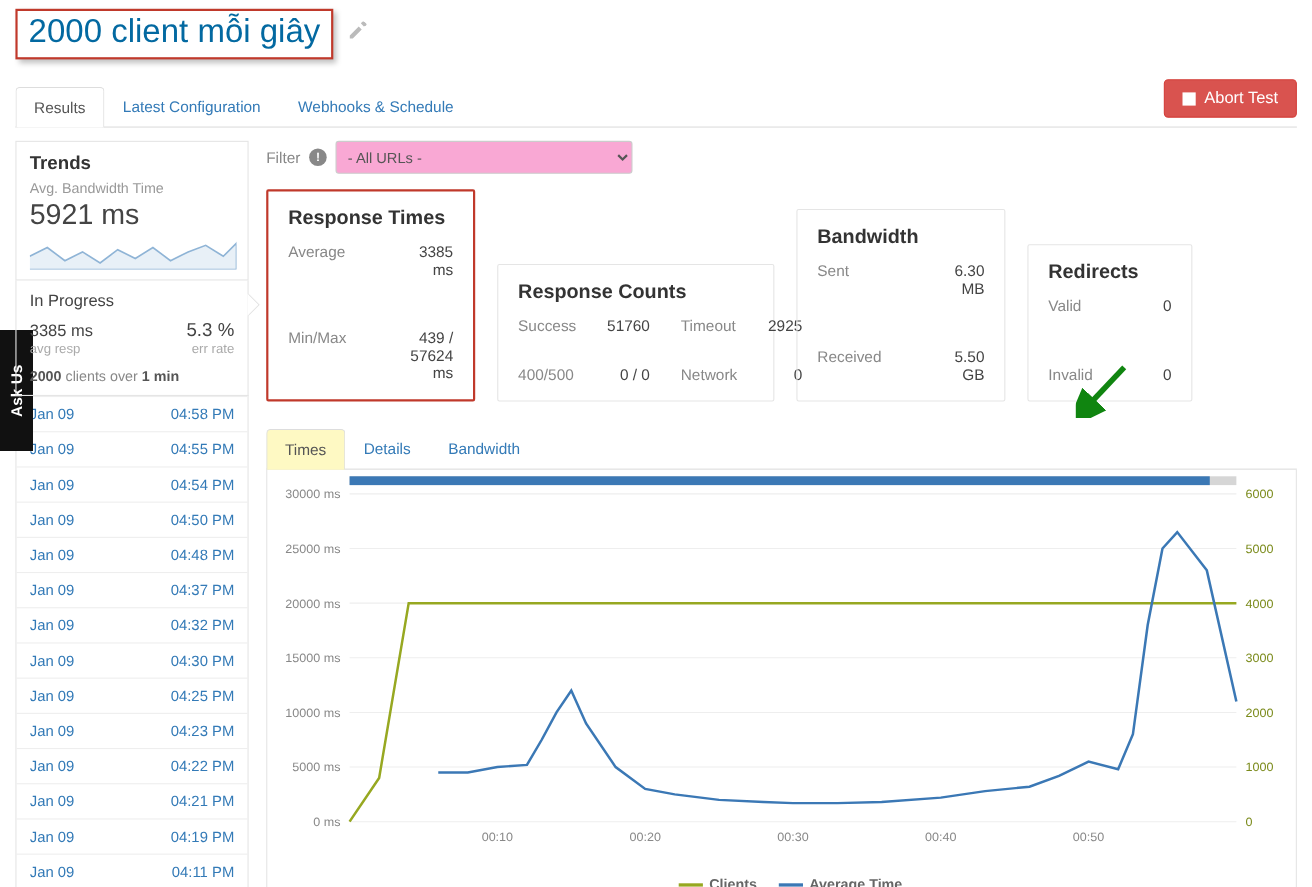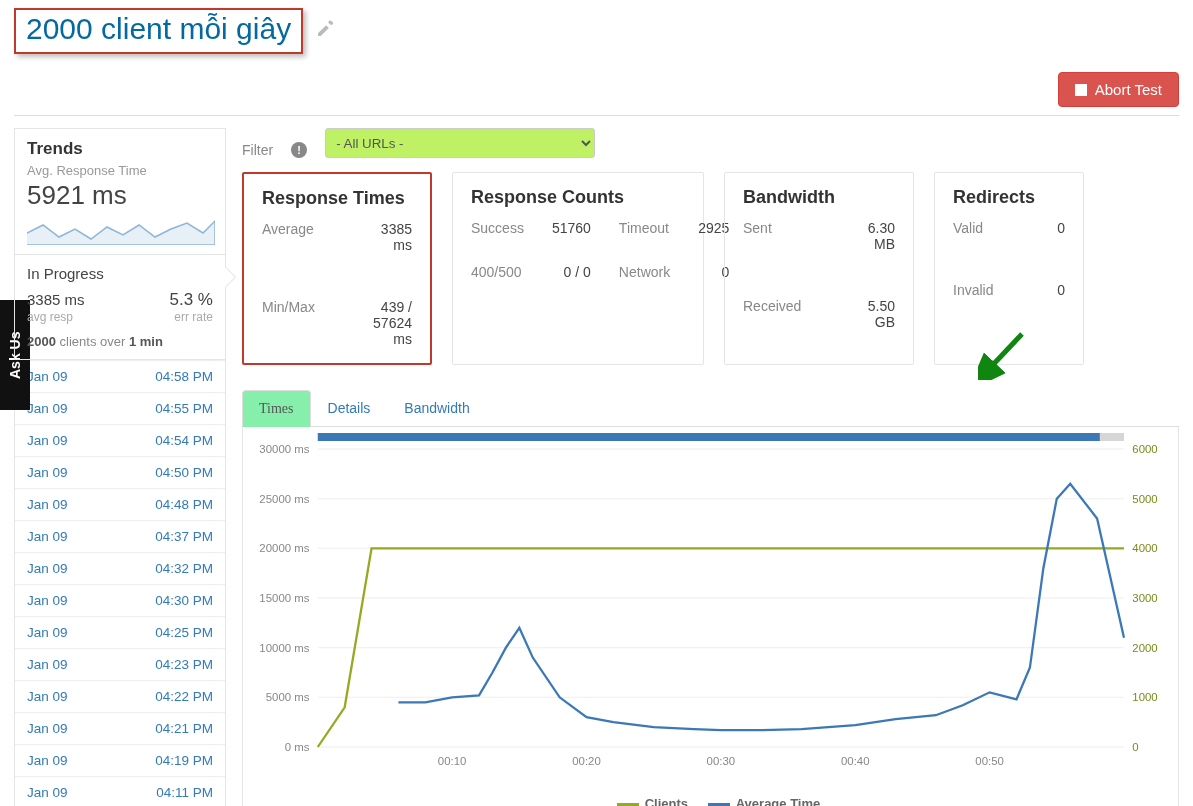--- a/index.html
+++ b/index.html
@@ -26,35 +26,35 @@
   .pair { display:flex; justify-content:space-between; align-items:baseline; }
   .pair .l { font-size:15px; color:#444; }
   .pair .r { font-size:17px; color:#444; }
   .sub { font-size:12px; color:#aaa; }
   .run-line { margin-top:10px; font-size:13px; color:#888; }
   .run-line b { color:#555; font-weight:600; }
   .history { border:1px solid #e5e5e5; border-top:none; }
   .history-row { display:flex; justify-content:space-between; padding:8px 12px; border-top:1px solid #eee; color:#337ab7; cursor:pointer; font-size:13.5px; }
   .askus { position:absolute; left:0; top:300px; width:30px; height:110px; background:#111; color:#fff; display:flex; align-items:center; justify-content:center; writing-mode:vertical-rl; transform:rotate(180deg); font-weight:600; cursor:pointer; font-size:14px; }
   .main { flex:1; }
-  .filter-row { display:flex; align-items:flex-end; gap:18px; margin-bottom:14px; }
+  .filter-row { display:flex; align-items:center; gap:8px; margin-bottom:14px; }
   .filter-label { color:#888; }
   .info-dot { width:16px; height:16px; border-radius:50%; background:#888; color:#fff; font-size:11px; display:flex; align-items:center; justify-content:center; font-weight:700; }
-  select.url { width:270px; height:30px; border:1px solid #ccc; border-radius:3px; background:#bef264; padding:0 6px; color:#555; }
-  .cards { display:flex; gap:20px; }
+  select.url { width:270px; height:30px; border:1px solid #ccc; border-radius:3px; background:#f9a8d4; padding:0 6px; color:#555; }
+  .cards { display:flex; gap:20px;align-items:flex-end; }
   .card { border:1px solid #e5e5e5; border-radius:2px; padding:14px 18px 16px; }
   .card h4 { margin:0 0 12px; font-size:18px; font-weight:600; color:#333; }
   .kv { display:grid; grid-template-columns:auto auto; column-gap:20px; row-gap:8px; font-size:14px; color:#888;gap:46px; }
   .kv .v { color:#444; text-align:right; }
   .kv4 { display:grid; grid-template-columns:auto auto auto auto; column-gap:18px; row-gap:8px; font-size:14px; color:#888;gap:28px; }
   .kv4 .v { color:#444; text-align:right; }
   .card.hl { border:2px solid #c0392b; }
   .chart-tabs { display:flex; border-bottom:1px solid #ddd; margin-top:24px; }
   .chart-tabs .ct { padding:10px 16px; color:#337ab7; cursor:pointer; border:1px solid transparent; border-bottom:none; }
-  .chart-tabs .ct.active { color:#555; border-color:#ddd; border-radius:4px 4px 0 0; background:#86efac; position:relative; top:1px;font-family:Liberation Serif, serif; }
+  .chart-tabs .ct.active { color:#555; border-color:#ddd; border-radius:4px 4px 0 0; background:#fef9c3; position:relative; top:1px; }
   .chart-wrap { border:1px solid #e5e5e5; border-top:none; position:relative; height:400px; }
   .legend { text-align:center; font-size:13px; color:#666; padding-top:6px; }
   .swatch { display:inline-block; width:22px; height:3px; vertical-align:middle; margin:0 6px 0 16px; }
   .arrow-annot { position:absolute; left:736px; top:202px; pointer-events:none; z-index:20; }
 
   
   .main { position:relative; }
 </style>
 </head>
 <body>
@@ -66,31 +66,36 @@
     <div class="title-box">2000 client mỗi giây</div>
     <span class="edit-icon">
       <svg width="20" height="20" viewBox="0 0 20 20">
           <path fill="#bbb" d="M3 14.25V17h2.75l8.1-8.1-2.75-2.75L3 14.25zM17.7 5.04a.996.996 0 0 0 0-1.41l-1.83-1.83a.996.996 0 0 0-1.41 0l-1.44 1.44 2.75 2.75 1.93-.95z" transform="translate(-0,0) scale(1)"></path>
           <path fill="#bbb" d="M14.06 3.19l2.75 2.75 1.06-1.06a1 1 0 0 0 0-1.41L16.54 2.13a1 1 0 0 0-1.41 0l-1.07 1.06z"></path>
         </svg>
     </span>
   </div>
 
   <div class="topbar">
+    <div class="tabs" id="top-tabs">
+        <div class="tab active">Results</div>
+        <div class="tab">Latest Configuration</div>
+        <div class="tab">Webhooks &amp; Schedule</div>
+      </div>
     <button class="btn-abort">
       <span class="stop"></span>
       <span>Abort Test</span>
     </button>
   </div>
 
   <div class="body">
     <div class="sidebar">
       <div class="trends">
         <h3>Trends</h3>
-        <div class="muted">Avg. Response Time</div>
+        <div class="muted">Avg. Bandwidth Time</div>
         <div class="big">5921 ms</div>
         <svg class="spark" width="188" height="30">
             <polyline fill="#e8f0f7" stroke="#8fb4d6" stroke-width="1.5" points="0,18 16,10 32,22 48,14 64,24 80,12 96,20 112,10 128,22 144,14 160,8 176,18 188,6 188,30 0,30"></polyline>
           </svg>
       </div>
       <div class="sidecard side-arrow">
         <div style="font-size:15px;color:#444;margin-bottom:8px;">In Progress</div>
         <div class="pair">
           <span class="l">3385 ms</span>
           <span class="r">5.3 %</span>

